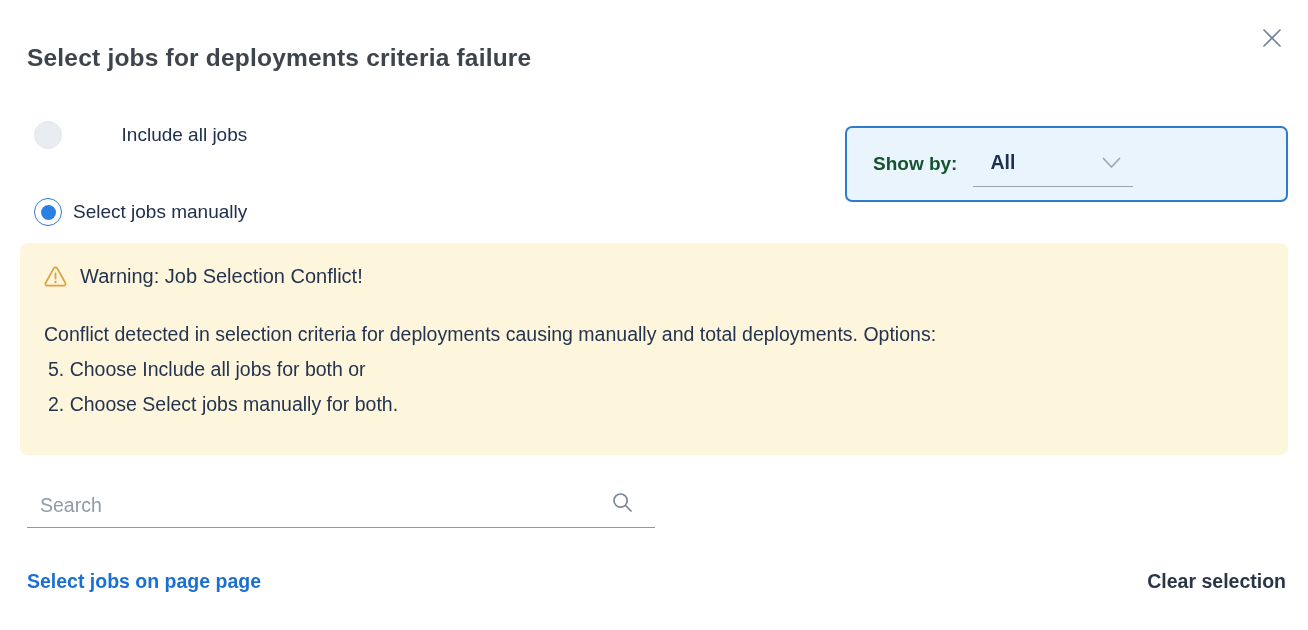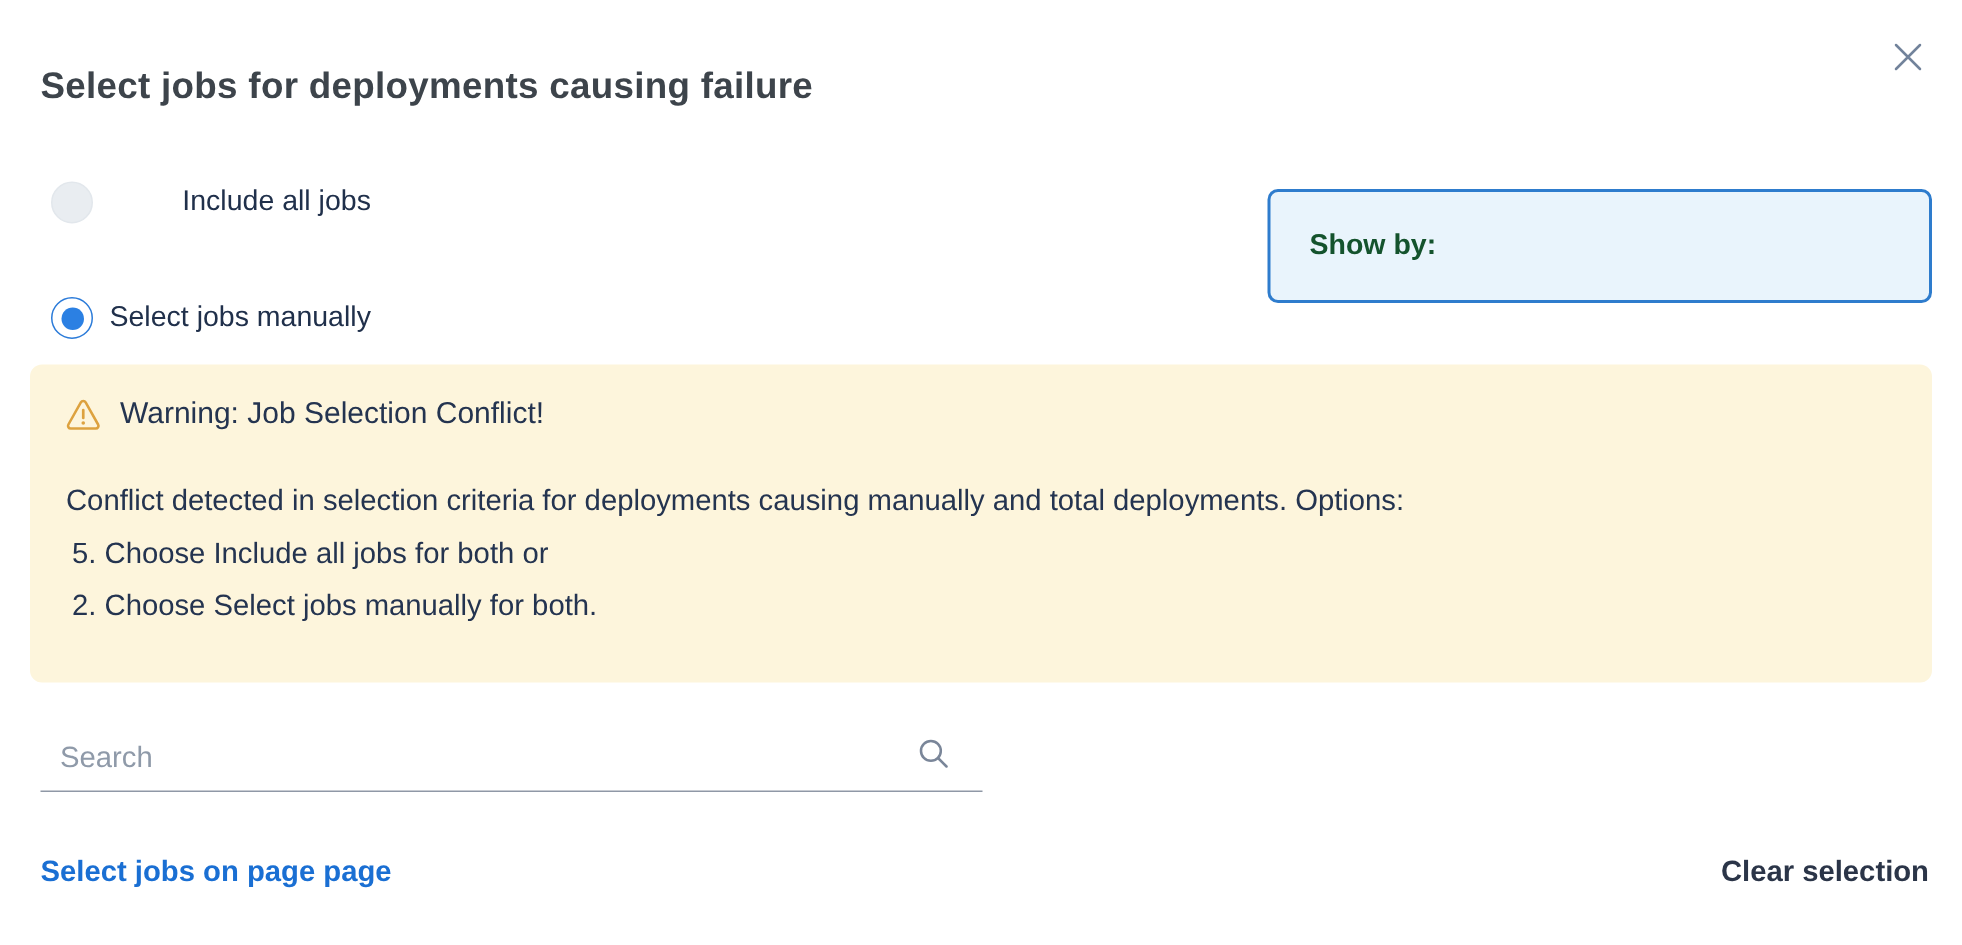--- a/index.html
+++ b/index.html
@@ -47,21 +47,21 @@
   .search-icon-btn{background:none;border:none;cursor:pointer;margin-right:22px;display:flex;align-items:center;}
 
   .select-page-link{position:absolute;left:27px;top:570px;font-size:19.5px;font-weight:700;color:var(--link-blue);text-decoration:none;cursor:pointer;}
   .clear-selection{position:absolute;right:22px;top:570px;font-size:19.5px;font-weight:700;color:#2b3548;background:none;border:none;cursor:pointer;font-family:"Liberation Sans",sans-serif;}
 </style>
 </head>
 <body>
 
 <div class="dialog">
 
-  <h1 class="dialog-title">Select jobs for deployments causing failure</h1>
+  <h1 class="dialog-title">Select jobs for deployments criteria failure</h1>
 
   <button class="close-btn">
     <span style="display:flex;">
       <svg width="22" height="22" viewBox="0 0 22 22">
           <path d="M3 3 L19 19 M19 3 L3 19" stroke="#72839b" stroke-width="1.7" fill="none" stroke-linecap="round"></path>
         </svg>
     </span>
   </button>
 
   <div class="radio-group">
@@ -72,20 +72,28 @@
     <div class="radio-option">
       <span class="radio-circle selected">
           <span class="radio-dot"></span>
         </span>
       <span class="radio-label">Select jobs manually</span>
     </div>
   </div>
 
   <div class="show-by-panel">
     <span class="show-by-label">Show by:</span>
+    <div class="show-by-select">
+      <span class="show-by-value">All</span>
+      <span style="display:flex;">
+        <svg width="19" height="12" viewBox="0 0 19 12">
+            <path d="M1.5 1.5 L9.5 10 L17.5 1.5" stroke="#9fa9b5" stroke-width="1.8" fill="none" stroke-linecap="round" stroke-linejoin="round"></path>
+          </svg>
+      </span>
+    </div>
   </div>
 
   <div class="warning-banner">
     <div class="warning-head">
       <span style="display:flex;">
         <svg width="23" height="21" viewBox="0 0 23 21">
           <path d="M9.9 2.2 L1.6 17.0 a1.8 1.8 0 0 0 1.6 2.7 h16.6 a1.8 1.8 0 0 0 1.6 -2.7 L13.1 2.2 a1.85 1.85 0 0 0 -3.2 0 Z" fill="none" stroke="#dda23f" stroke-width="1.7" stroke-linejoin="round"></path>
           <line x1="11.5" y1="7.4" x2="11.5" y2="12.6" stroke="#dda23f" stroke-width="1.8" stroke-linecap="round"></line>
           <circle cx="11.5" cy="16" r="1.2" fill="#dda23f"></circle>
         </svg>

